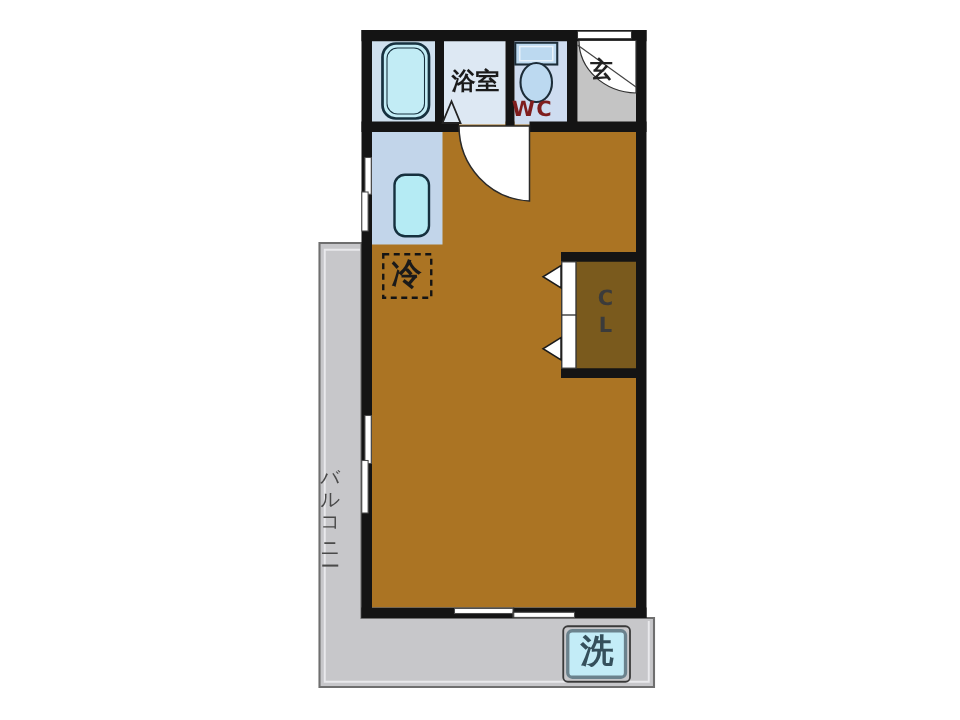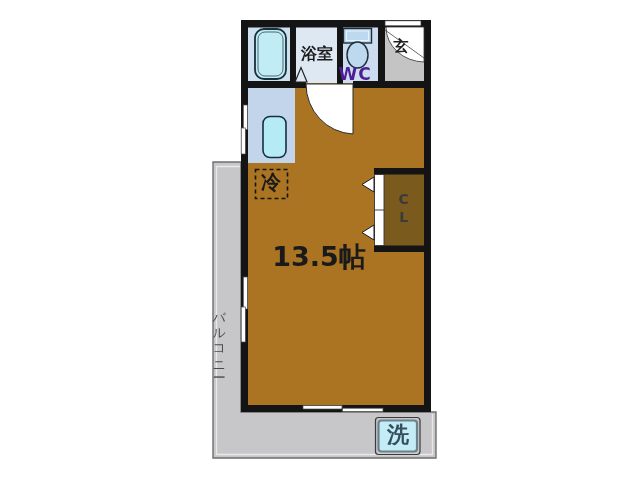--- a/index.html
+++ b/index.html
@@ -15,21 +15,21 @@
     position:absolute;
     color:#1a1a1a;
     line-height:1.05;
     white-space:nowrap;
     text-align:center;
     font-family:"DejaVu Sans","Liberation Sans",sans-serif;
   }
   .lbl-room{left:249px;top:243px;width:140px;font-size:28px;font-weight:600;letter-spacing:1px;}
   .lbl-room .size{font-size:27px;letter-spacing:0;}
   .lbl-bath{left:297px;top:46px;width:40px;font-size:16px;font-weight:600;}
-  .lbl-wc{left:334px;top:66px;width:42px;font-size:17px;font-weight:600;color:#4c1d95;letter-spacing:1px;}
+  .lbl-wc{left:334px;top:66px;width:42px;font-size:14px;font-weight:600;color:#7f1d1d;letter-spacing:1px;}
   .lbl-gen{left:386px;top:39px;width:30px;font-size:15px;font-weight:600;color:#222;}
   .lbl-rei{left:255px;top:172px;width:32px;font-size:20px;font-weight:600;}
   .lbl-cl{
     left:396px;top:191px;
     writing-mode:vertical-rl;text-orientation:upright;
     font-size:14px;font-weight:700;color:#3b3b3b;letter-spacing:2px;
   }
   .lbl-balcony{
     left:212px;top:303px;
     writing-mode:vertical-rl;text-orientation:upright;
@@ -105,21 +105,20 @@
 
     <rect x="255.5" y="169.5" width="32" height="29" fill="none" stroke="#141414" stroke-width="1.6" stroke-dasharray="4 3"></rect>
 
     <g>
       <rect x="375.5" y="417.5" width="44.5" height="37" rx="3" fill="none" stroke="#3a3a3a" stroke-width="1.2"></rect>
       <rect x="378.5" y="420.5" width="38.5" height="31" rx="3" stroke="#6b828d" stroke-width="2.2" fill="#c3ecf7"></rect>
     </g>
   </svg>
 
   <div class="lbl lbl-room">
-    <div class="size">13.5帖</div>
   </div>
 
   <div class="lbl lbl-bath">浴室</div>
   <div class="lbl lbl-wc">WC</div>
   <div class="lbl lbl-gen">玄</div>
   <div class="lbl lbl-rei">冷</div>
   <div class="lbl lbl-cl">CL</div>
   <div class="lbl lbl-balcony">バルコニー</div>
   <div class="lbl lbl-wash">洗</div>
 </div>

